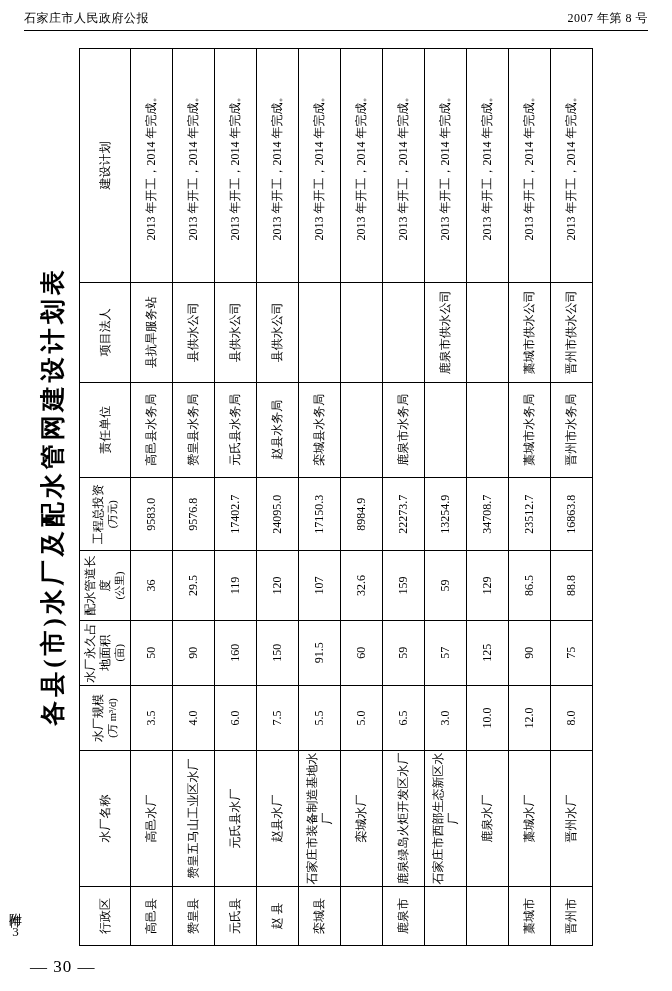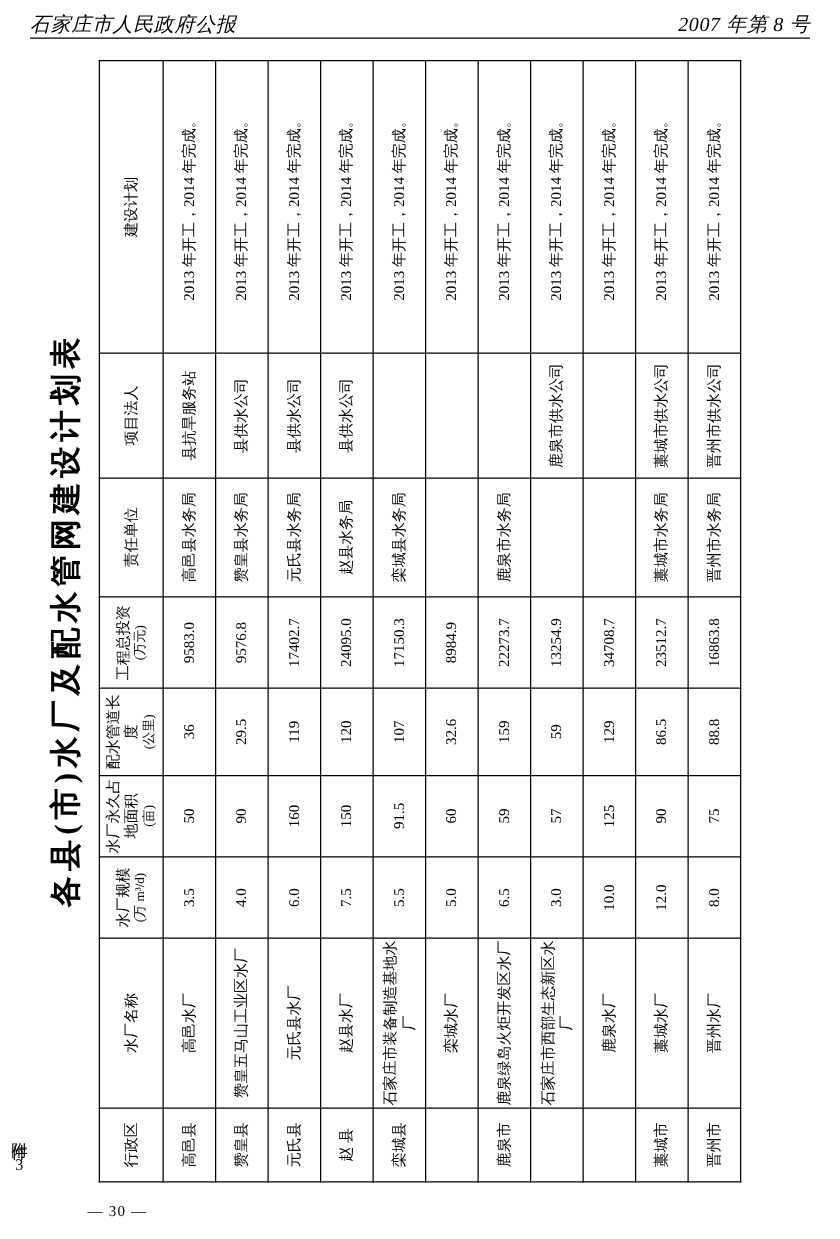--- a/index.html
+++ b/index.html
@@ -16,23 +16,22 @@
     overflow: hidden;
   }
 
   
   .page-header {
     position: absolute;
     top: 10px;
     left: 24px;
     right: 24px;
     height: 24px;
-    font-size: 16px;
+    font-size: 12px;
     letter-spacing: 0.5px;
-    font-style: italic;
   }
   .page-header .hdr-left {
     position: absolute;
     left: 0;
     top: 0;
   }
   .page-header .hdr-right {
     position: absolute;
     right: 0;
     top: 0;
@@ -43,23 +42,22 @@
     left: 24px;
     right: 24px;
     border-top: 1px solid #000;
   }
 
   
   .page-footer {
     position: absolute;
     bottom: 14px;
     left: 30px;
-    font-size: 12px;
+    font-size: 17px;
     letter-spacing: 1px;
-    margin-left: 40px;
   }
 
   
   .attach-label {
     position: absolute;
     left: 6px;
     bottom: 50px;
     font-size: 13px;
     writing-mode: vertical-rl;
     text-orientation: upright;

